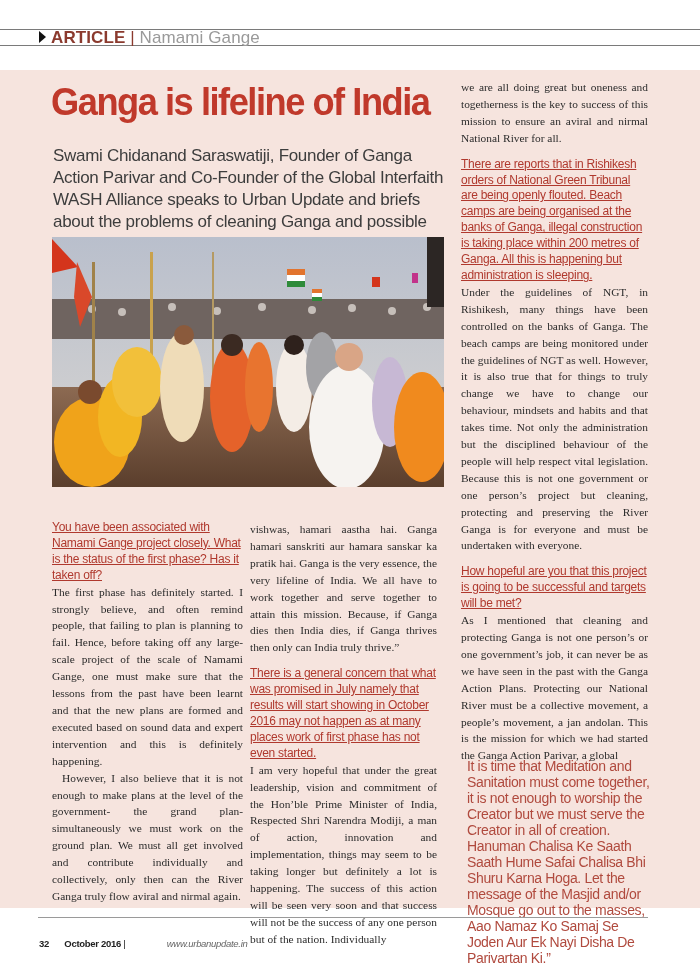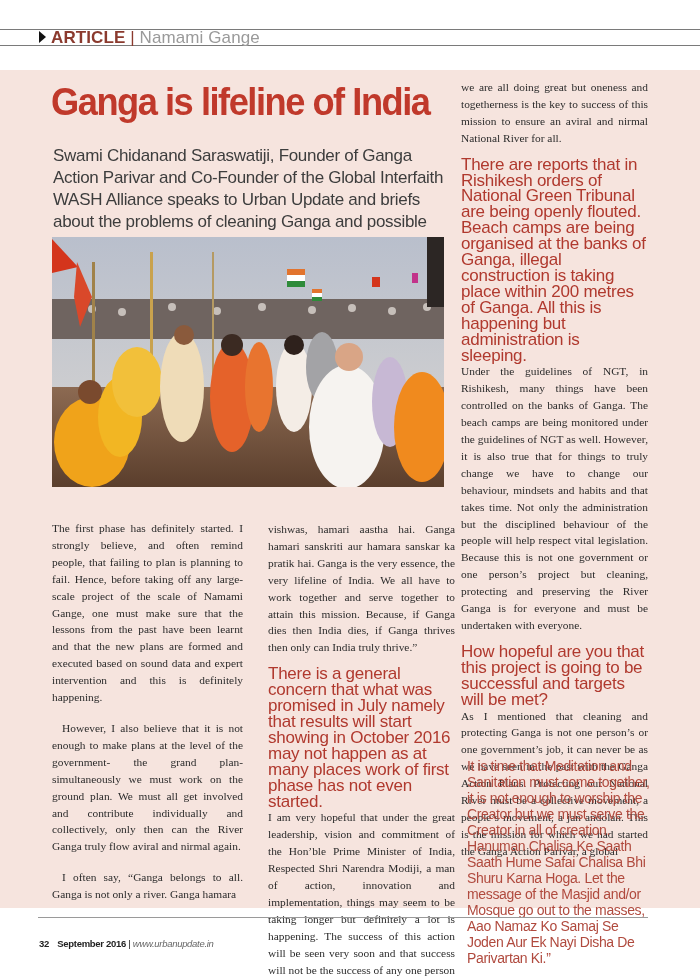--- a/index.html
+++ b/index.html
@@ -41,43 +41,43 @@
   }
   .photo {
     position: absolute; left: 52px; top: 237px; width: 392px; height: 250px;
     overflow: hidden; background: #c9c6c4;
   }
   .photo svg { display: block; }
 
   .col { position: absolute; font-family: "Liberation Serif", serif; font-size: 11.4px;
          line-height: 16.9px; color: #2b2b2b; text-align: justify; }
   .col p { margin: 0; }
-  .col p.indent { text-indent: 10px; margin-top: 14px; }
-  .q { font-family: "Liberation Sans", sans-serif; color: #b0392e; font-size: 17px;
-       line-height: 15.9px; text-align: left; letter-spacing: -0.25px; margin: 0; }
+  .col p.indent { text-indent: 10px; }
+  .q { font-family: "Liberation Sans", sans-serif; color: #b0392e; font-size: 12px;
+       line-height: 15.9px; text-align: left; letter-spacing: -0.25px; margin: 0; text-decoration: underline; }
   .col1 { left: 52px; top: 520px; width: 191px; }
-  .col2 { left: 268px; top: 521px; width: 187px; }
+  .col2 { left: 250px; top: 521px; width: 187px; }
   .col3 { left: 461px; top: 79px; width: 187px; }
   .gap { height: 10px; }
   .pullquote {
     position: absolute; left: 467px; top: 758px; width: 185px;
     font-family: "Liberation Sans", sans-serif; font-size: 14px; line-height: 16px;
     color: #b04a3e; letter-spacing: -0.35px;
   }
   .bottomrule {
     position: absolute; left: 38px; top: 917px; width: 610px; height: 0;
     border-top: 1px solid #9a9a9a;
   }
   .footer {
     position: absolute; left: 39px; top: 938px; font-size: 9.5px; color: #222;
     white-space: nowrap; letter-spacing: -0.3px;
   }
-  .footer .pg { font-weight: bold; margin-right: 6px; }
+  .footer .pg { font-weight: bold; margin-right: 13px; }
   .footer .mo { font-weight: bold; }
-  .footer .url { font-style: italic; color: #666; }
+  .footer .url { font-style: italic; color: #666; margin-left: 39px; }
 </style>
 </head>
 <body>
 
 <div class="topbar">
   <span class="arrow"></span>
   <span class="label">
     <span class="section">ARTICLE</span>
     <span class="sep">|</span>
     <span class="sub">Namami Gange</span>
@@ -147,23 +147,23 @@
     <ellipse cx="270" cy="130" rx="16" ry="35" fill="#a3a3a6"></ellipse>
     <ellipse cx="295" cy="190" rx="38" ry="62" fill="#f6f3f0"></ellipse>
     <circle cx="297" cy="120" r="14" fill="#d9a586"></circle>
     <ellipse cx="338" cy="165" rx="18" ry="45" fill="#c7b8d4"></ellipse>
     <ellipse cx="370" cy="190" rx="28" ry="55" fill="#f08a1e"></ellipse>
     <rect x="375" y="0" width="17" height="70" fill="#2c2624"></rect>
   </svg>
 </div>
 
 <div class="col col1">
+  <p class="q">You have been associated with Namami Gange project closely. What is the status of the first phase? Has it taken off?</p>
   <p>The first phase has definitely started. I strongly believe, and often remind people, that failing to plan is planning to fail. Hence, before taking off any large-scale project of the scale of Namami Gange, one must make sure that the lessons from the past have been learnt and that the new plans are formed and executed based on sound data and expert intervention and this is definitely happening.</p>
   <p class="indent">However, I also believe that it is not enough to make plans at the level of the government- the grand plan- simultaneously we must work on the ground plan. We must all get involved and contribute individually and collectively, only then can the River Ganga truly flow aviral and nirmal again.</p>
-  <p class="indent">I often say, “Ganga belongs to all. Ganga is not only a river. Ganga hamara</p>
 </div>
 
 <div class="col col2">
   <p>vishwas, hamari aastha hai. Ganga hamari sanskriti aur hamara sanskar ka pratik hai. Ganga is the very essence, the very lifeline of India. We all have to work together and serve together to attain this mission. Because, if Ganga dies then India dies, if Ganga thrives then only can India truly thrive.”</p>
   <div class="gap"></div>
   <p class="q">There is a general concern that what was promised in July namely that results will start showing in October 2016 may not happen as at many places work of first phase has not even started.</p>
   <p>I am very hopeful that under the great leadership, vision and commitment of the Hon’ble Prime Minister of India, Respected Shri Narendra Modiji, a man of action, innovation and implementation, things may seem to be taking longer but definitely a lot is happening. The success of this action will be seen very soon and that success will not be the success of any one person but of the nation. Individually</p>
 </div>
 
 <div class="col col3">
@@ -175,16 +175,16 @@
   <p class="q">How hopeful are you that this project is going to be successful and targets will be met?</p>
   <p>As I mentioned that cleaning and protecting Ganga is not one person’s or one government’s job, it can never be as we have seen in the past with the Ganga Action Plans. Protecting our National River must be a collective movement, a people’s movement, a jan andolan. This is the mission for which we had started the Ganga Action Parivar, a global</p>
 </div>
 
 <div class="pullquote">It is time that Meditation and Sanitation must come together, it is not enough to worship the Creator but we must serve the Creator in all of creation. Hanuman Chalisa Ke Saath Saath Hume Safai Chalisa Bhi Shuru Karna Hoga. Let the message of the Masjid and/or Mosque go out to the masses, Aao Namaz Ko Samaj Se Joden Aur Ek Nayi Disha De Parivartan Ki.”</div>
 
 <div class="bottomrule"></div>
 
 <div class="footer">
   <span class="pg">32</span>
-  <span class="mo">September 2016</span>
+  <span class="mo">October 2016</span>
   <span>|</span>
   <span class="url">www.urbanupdate.in</span>
 </div>
 
 </body></html>

